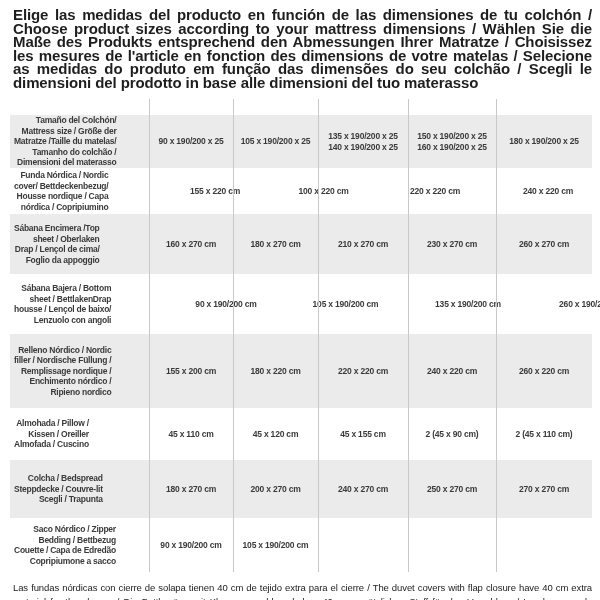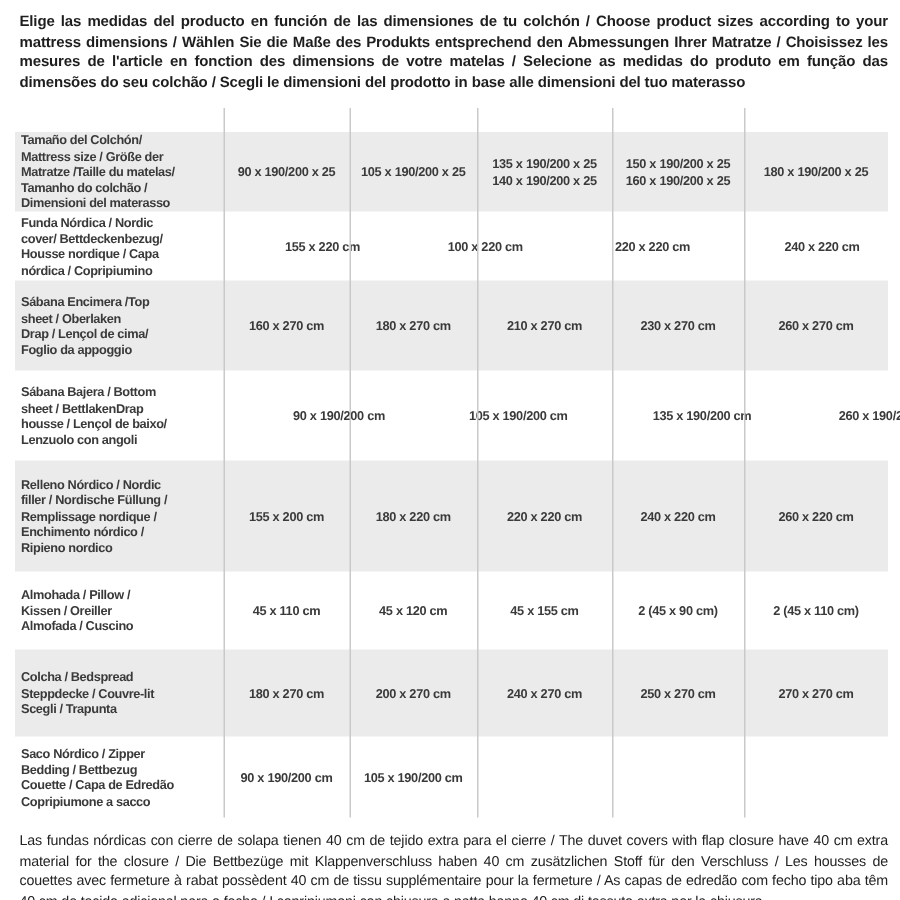--- a/index.html
+++ b/index.html
@@ -6,21 +6,21 @@
   body {
     width: 600px; height: 600px;
     background: #ffffff;
     overflow: hidden;
     font-family: "Liberation Sans", sans-serif;
     color: #3a3a3a;
     -webkit-font-smoothing: antialiased;
   }
   .intro {
     margin: 8px 8px 0 13px;
-    font-size: 10px;
+    font-size: 15px;
     font-weight: 700;
     line-height: 13.5px;
     letter-spacing: -0.1px;
     color: #1e1e1e;
     text-align: justify;
   }
   .table-wrap {
     position: relative;
     margin-left: 10px;
     margin-top: 26px;
@@ -52,21 +52,21 @@
     align-items: center;
     white-space: pre-line;
     font-weight: 700;
   }
   .cell.label {
     justify-content: flex-start;
     padding-left: 4px;
     font-size: 8.5px;
     line-height: 10.5px;
     letter-spacing: -0.25px;
-    text-align: left;
+    text-align: right;
   }
   .cell.val {
     justify-content: center;
     text-align: center;
     font-size: 8.5px;
     line-height: 11px;
     letter-spacing: -0.2px;
   }
   .footnote {
     margin: 9px 8px 0 13px;

